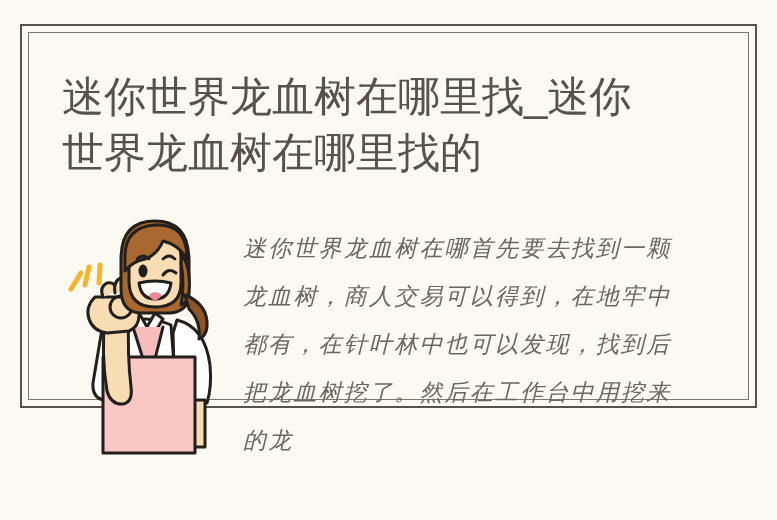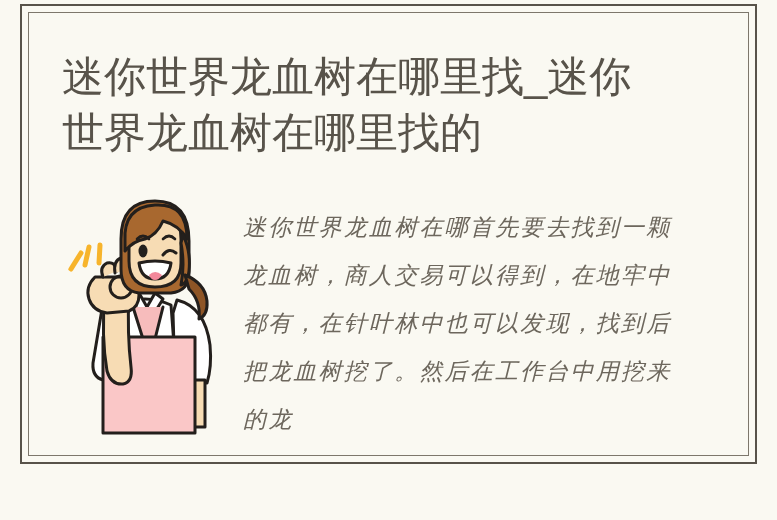--- a/index.html
+++ b/index.html
@@ -10,23 +10,23 @@
     width: 777px;
     height: 520px;
     background: #faf9f2;
     font-family: "Liberation Sans", "DejaVu Sans", sans-serif;
     overflow: hidden;
   }
 
   .card {
     position: absolute;
     left: 20px;
-    top: 4px;
+    top: 24px;
     width: 737px;
-    height: 460px;
+    height: 384px;
     box-sizing: border-box;
     border: 2px solid #58534a;
     background: #faf9f2;
   }
   .card-inner {
     position: absolute;
     left: 6px;
     top: 6px;
     right: 6px;
     bottom: 6px;
@@ -66,21 +66,21 @@
     height: 245px;
   }
   .illustration svg { display: block; }
 
   .body-text {
     position: absolute;
     left: 214px;
     top: 32px;
     width: 430px;
     margin: 0;
-    font-family: Liberation Mono, monospace;
+    font-family: Liberation Serif, serif;
     font-size: 23px;
     font-style: italic;
     font-weight: 400;
     line-height: 48px;
     letter-spacing: 2.2px;
     color: #6d675d;
     white-space: pre-wrap;
     overflow: hidden;
     height: 250px;
   }

